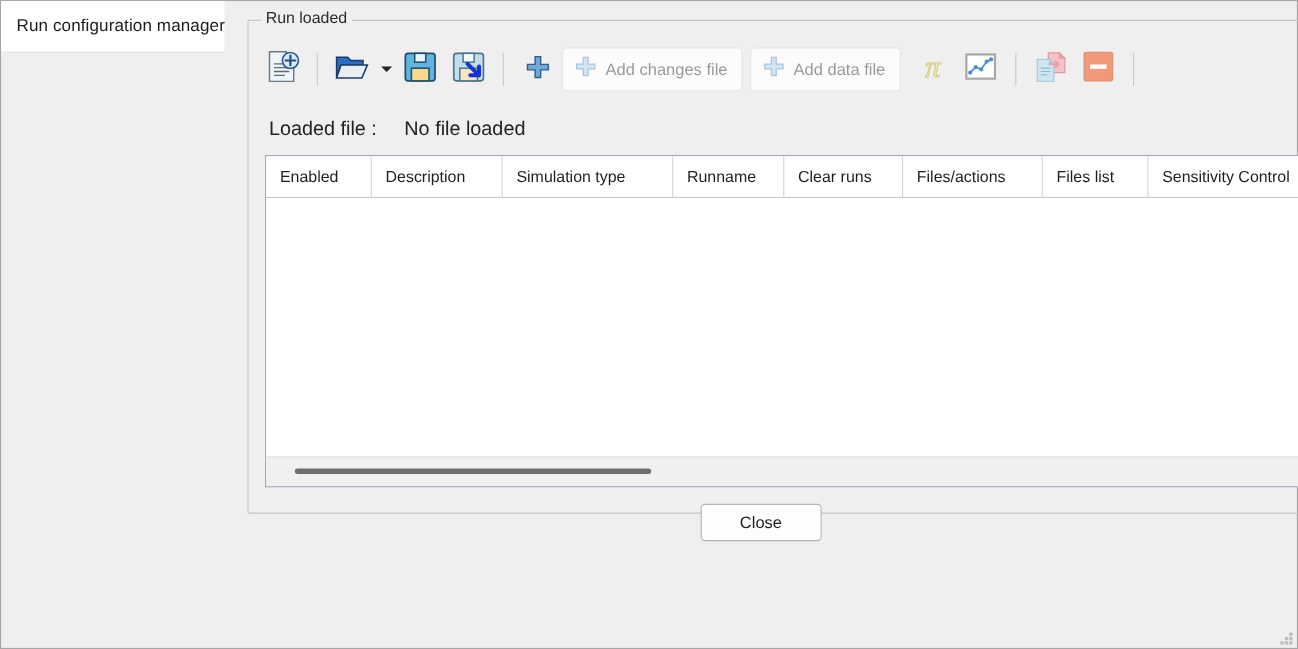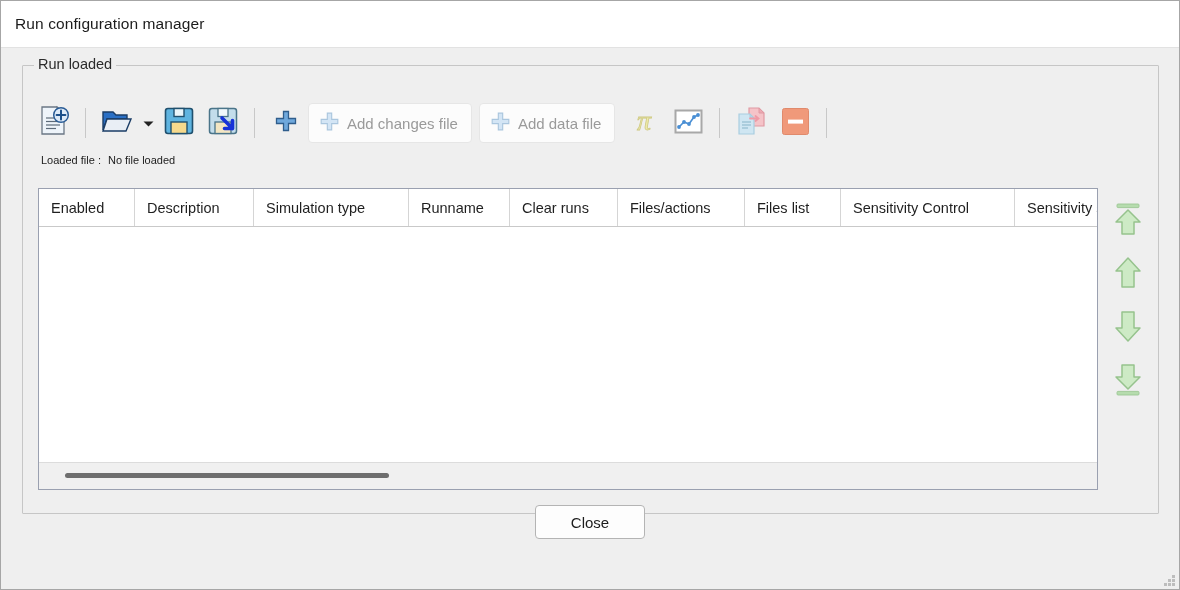--- a/index.html
+++ b/index.html
@@ -17,21 +17,21 @@
   
   #dialog {
     position: absolute;
     left: 0; top: 0;
     width: 1180px;
     height: 590px;
     box-sizing: border-box;
     border: 1px solid #a6a6a6;
     background: #efefef;
     display: flex;
-    flex-direction: column;
+    flex-direction: row;
   }
 
   
   #titlebar {
     height: 47px;
     min-height: 47px;
     background: #ffffff;
     border-bottom: 1px solid #e2e2e2;
     display: flex;
     align-items: center;
@@ -68,21 +68,21 @@
     background: #efefef;
     padding: 0 4px;
     font-size: 14.5px;
     color: #2b2b2b;
   }
 
   
   #toolbar {
     position: absolute;
     left: 9px;
-    top: 32px;
+    top: 19px;
     height: 50px;
     display: flex;
     align-items: center;
     gap: 0px;
   }
   .tb-btn {
     width: 44px;
     height: 44px;
     display: flex;
     align-items: center;
@@ -122,22 +122,22 @@
     justify-content: center;
   }
 
   
   #loaded-row {
     position: absolute;
     left: 18px;
     top: 88px;
     display: flex;
     align-items: center;
-    gap: 7px;
-    font-size: 11px;
+    gap: 25px;
+    font-size: 18px;
     color: #222;
   }
 
   
   #table-wrap {
     position: absolute;
     left: 15px;
     top: 122px;
     width: 1060px;
     height: 302px;

